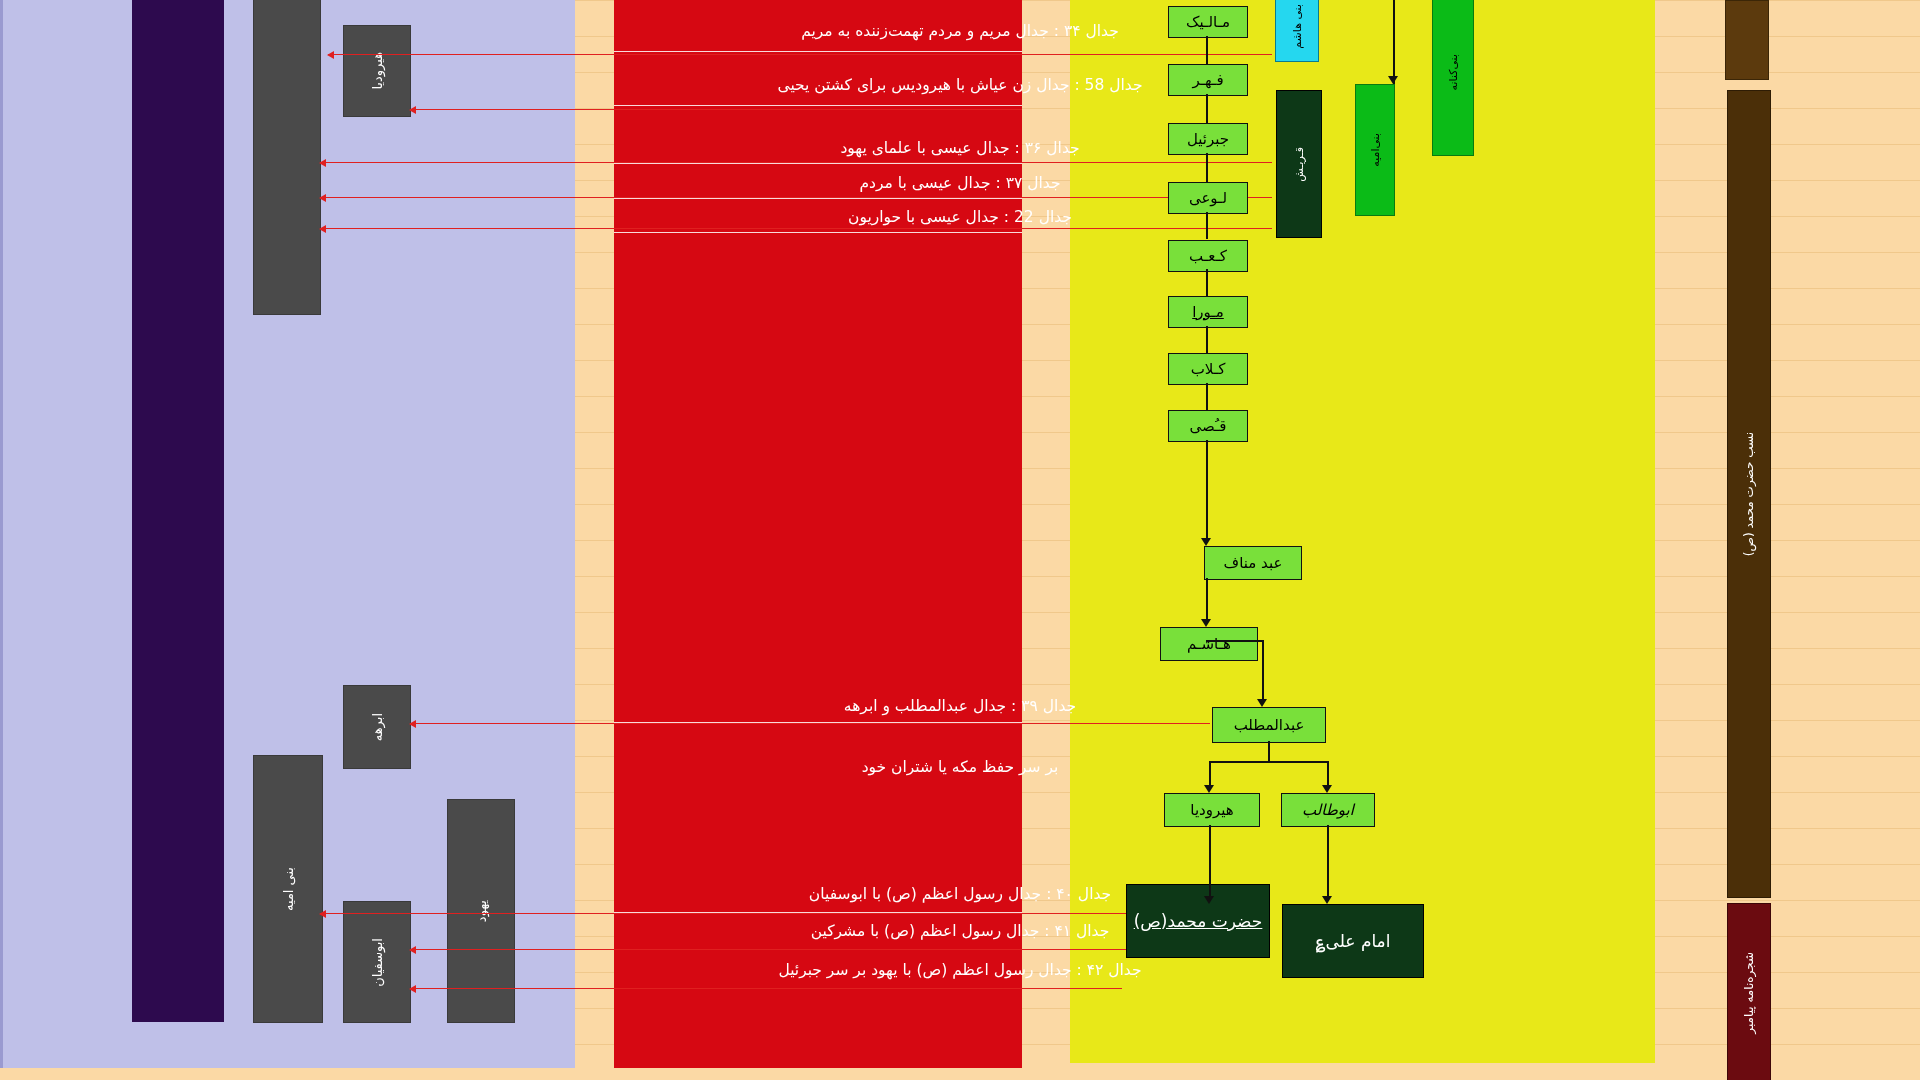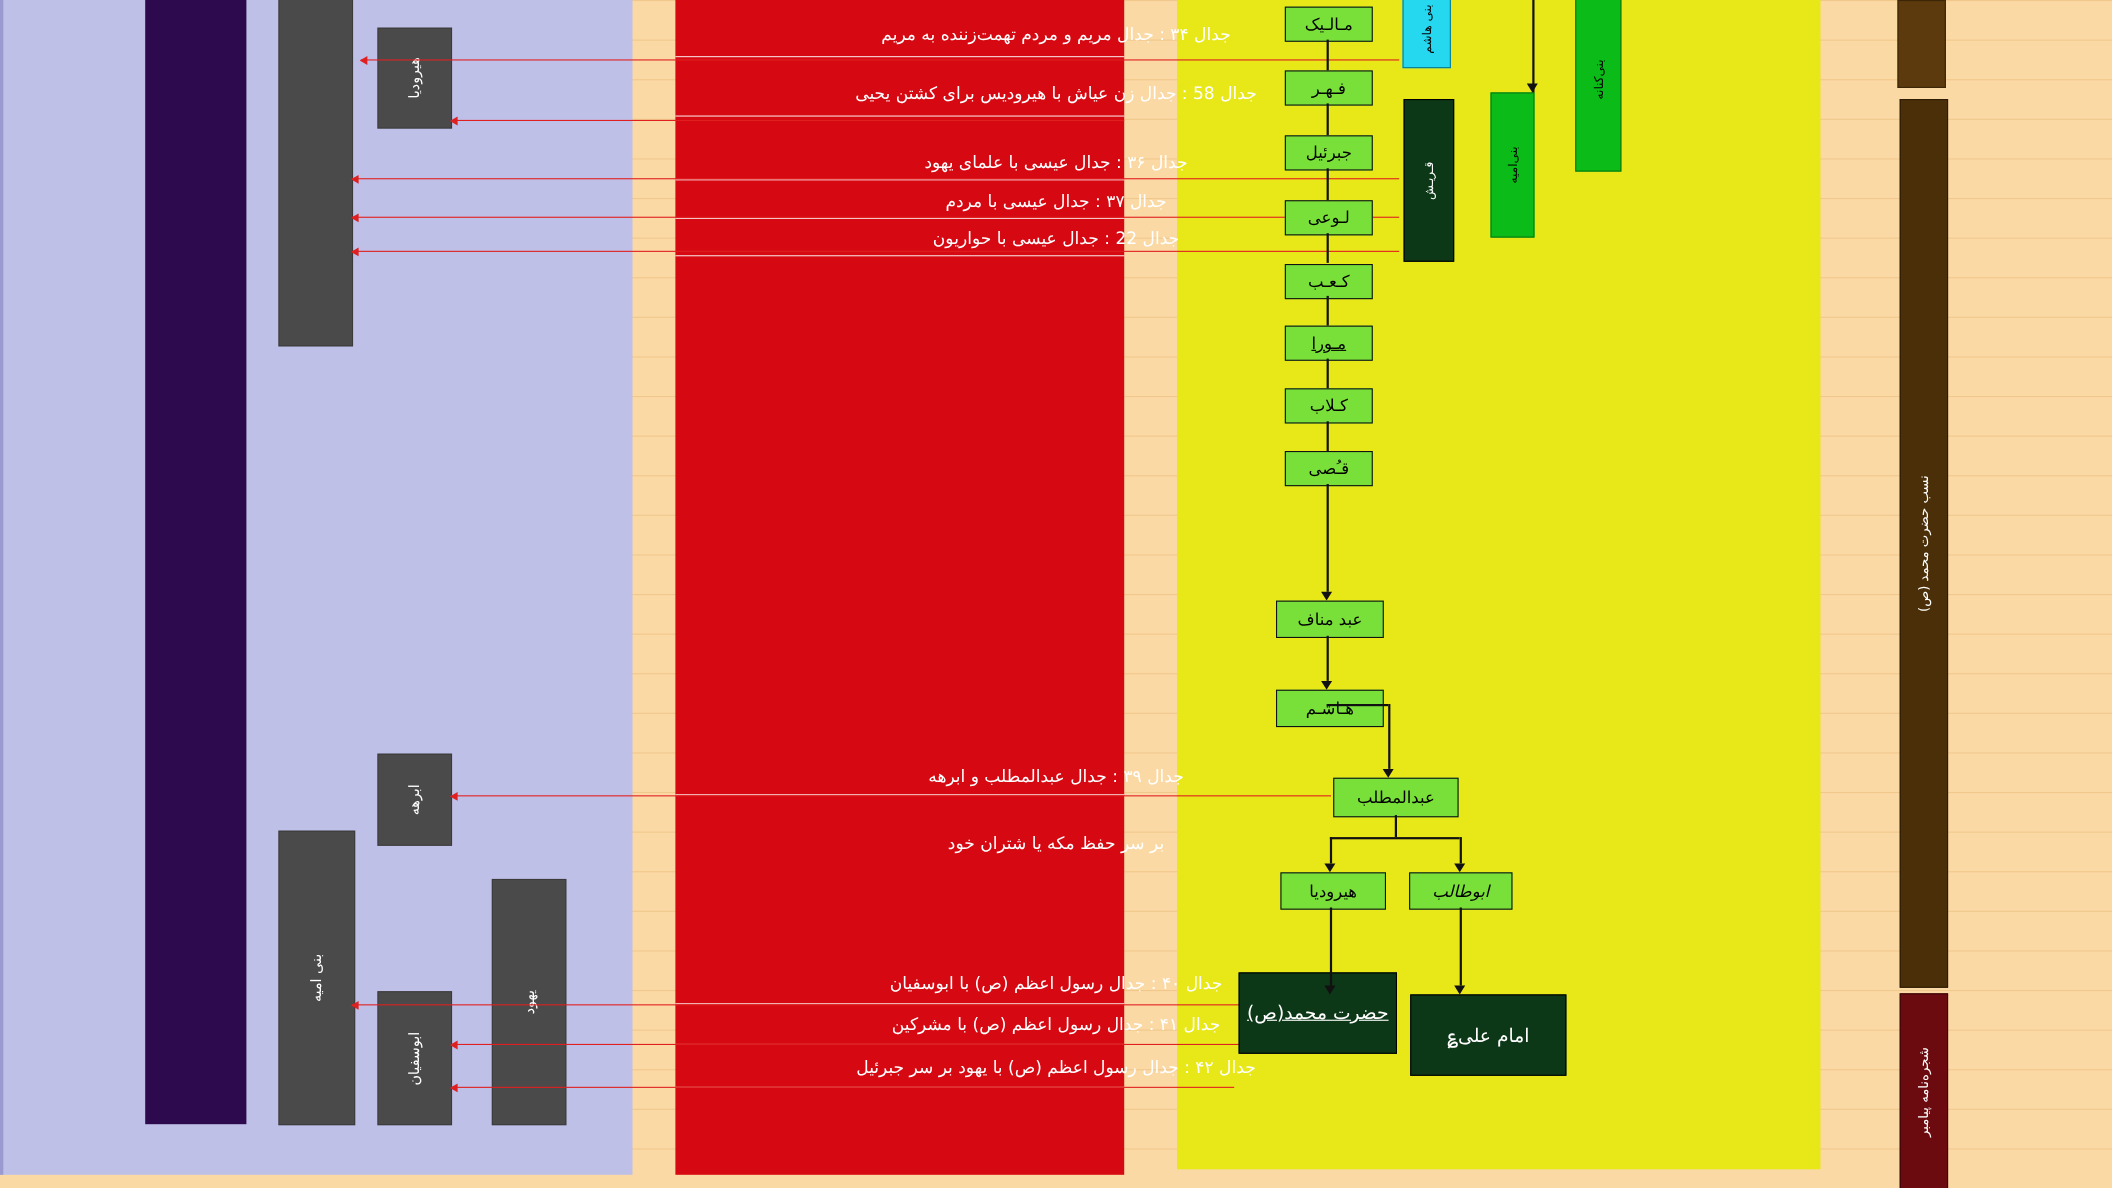--- a/index.html
+++ b/index.html
@@ -188,21 +188,21 @@
   </div>
 <div class="greenbox" style="left:1168px;top:296px;width:78px;height:30px;text-decoration:underline;">
     <span>مـورا</span>
   </div>
 <div class="greenbox" style="left:1168px;top:353px;width:78px;height:30px;">
     <span>کـلاب</span>
   </div>
 <div class="greenbox" style="left:1168px;top:410px;width:78px;height:30px;">
     <span>قـُصی</span>
   </div>
-<div class="greenbox" style="left:1160px;top:546px;width:96px;height:32px;">
+<div class="greenbox" style="left:1204px;top:546px;width:96px;height:32px;">
     <span>عبد مناف</span>
   </div>
 <div class="greenbox" style="left:1160px;top:627px;width:96px;height:32px;">
     <span>هـاشـم</span>
   </div>
 
 <div class="greenbox" style="left:1212px;top:707px;width:112px;height:34px;">
     <span>عبدالمطلب</span>
   </div>
 

